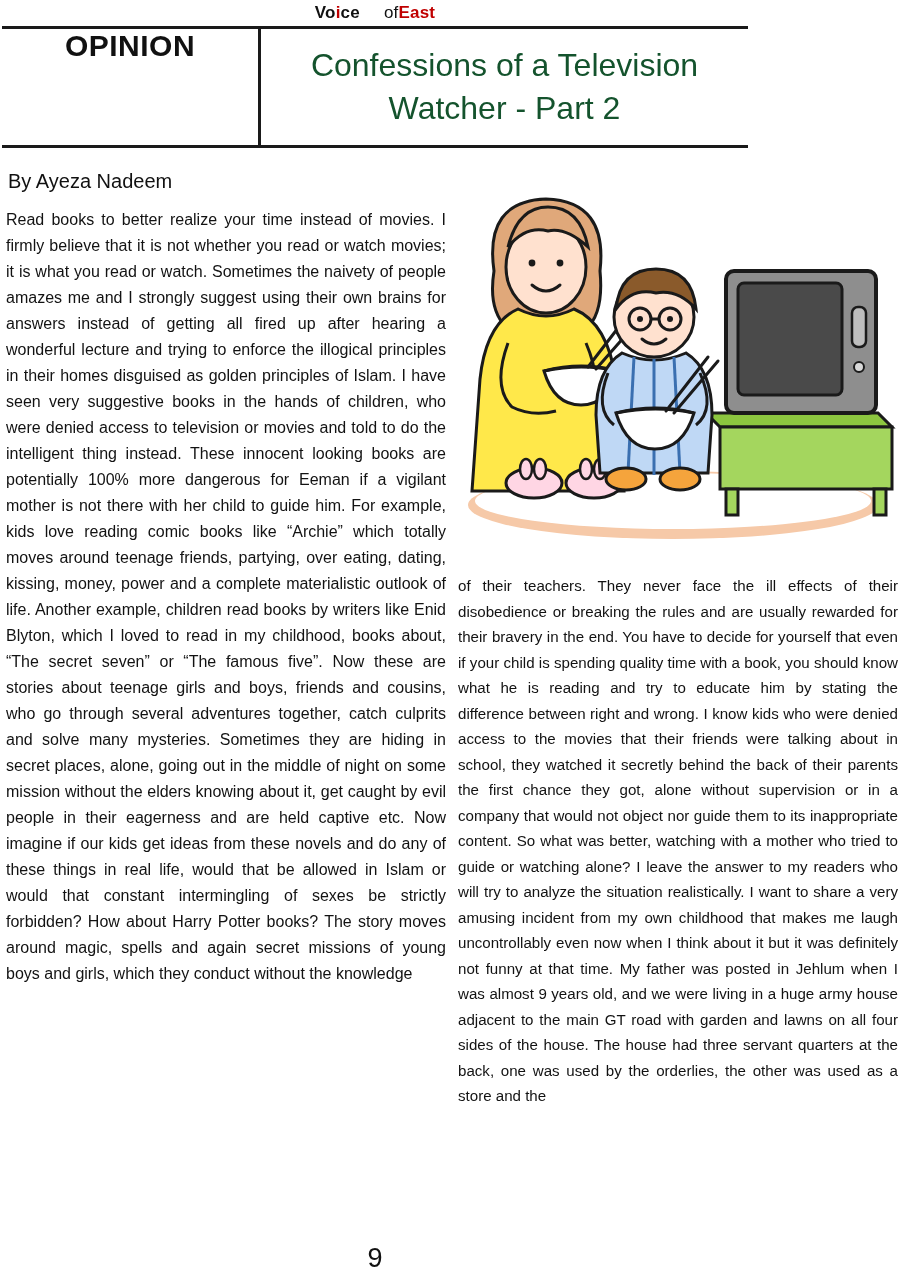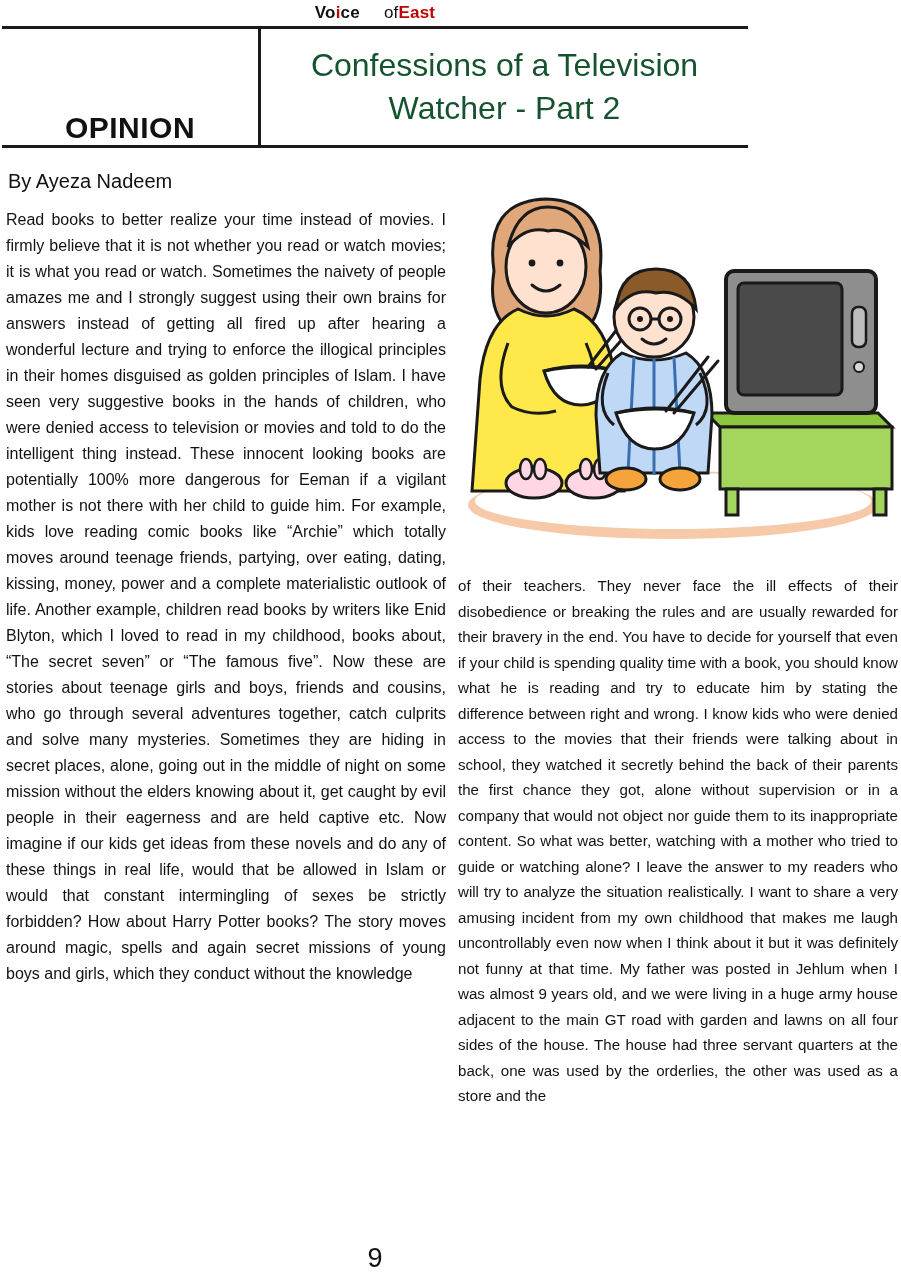--- a/index.html
+++ b/index.html
@@ -42,21 +42,21 @@
     border-top: 3px solid #1a1a1a;
     border-bottom: 3px solid #1a1a1a;
     height: 116px;
     display: flex;
     align-items: stretch;
     margin: 0 2px;
   }
   .header-left {
     width: 256px;
     display: flex;
-    align-items: flex-end;
+    align-items: flex-start;
     justify-content: center;
     border-right: 3px solid #1a1a1a;
   }
   .header-left .opinion {
     font-size: 30px;
     font-weight: bold;
     letter-spacing: 0.5px;
     color: #111;
   }
   .header-right {

